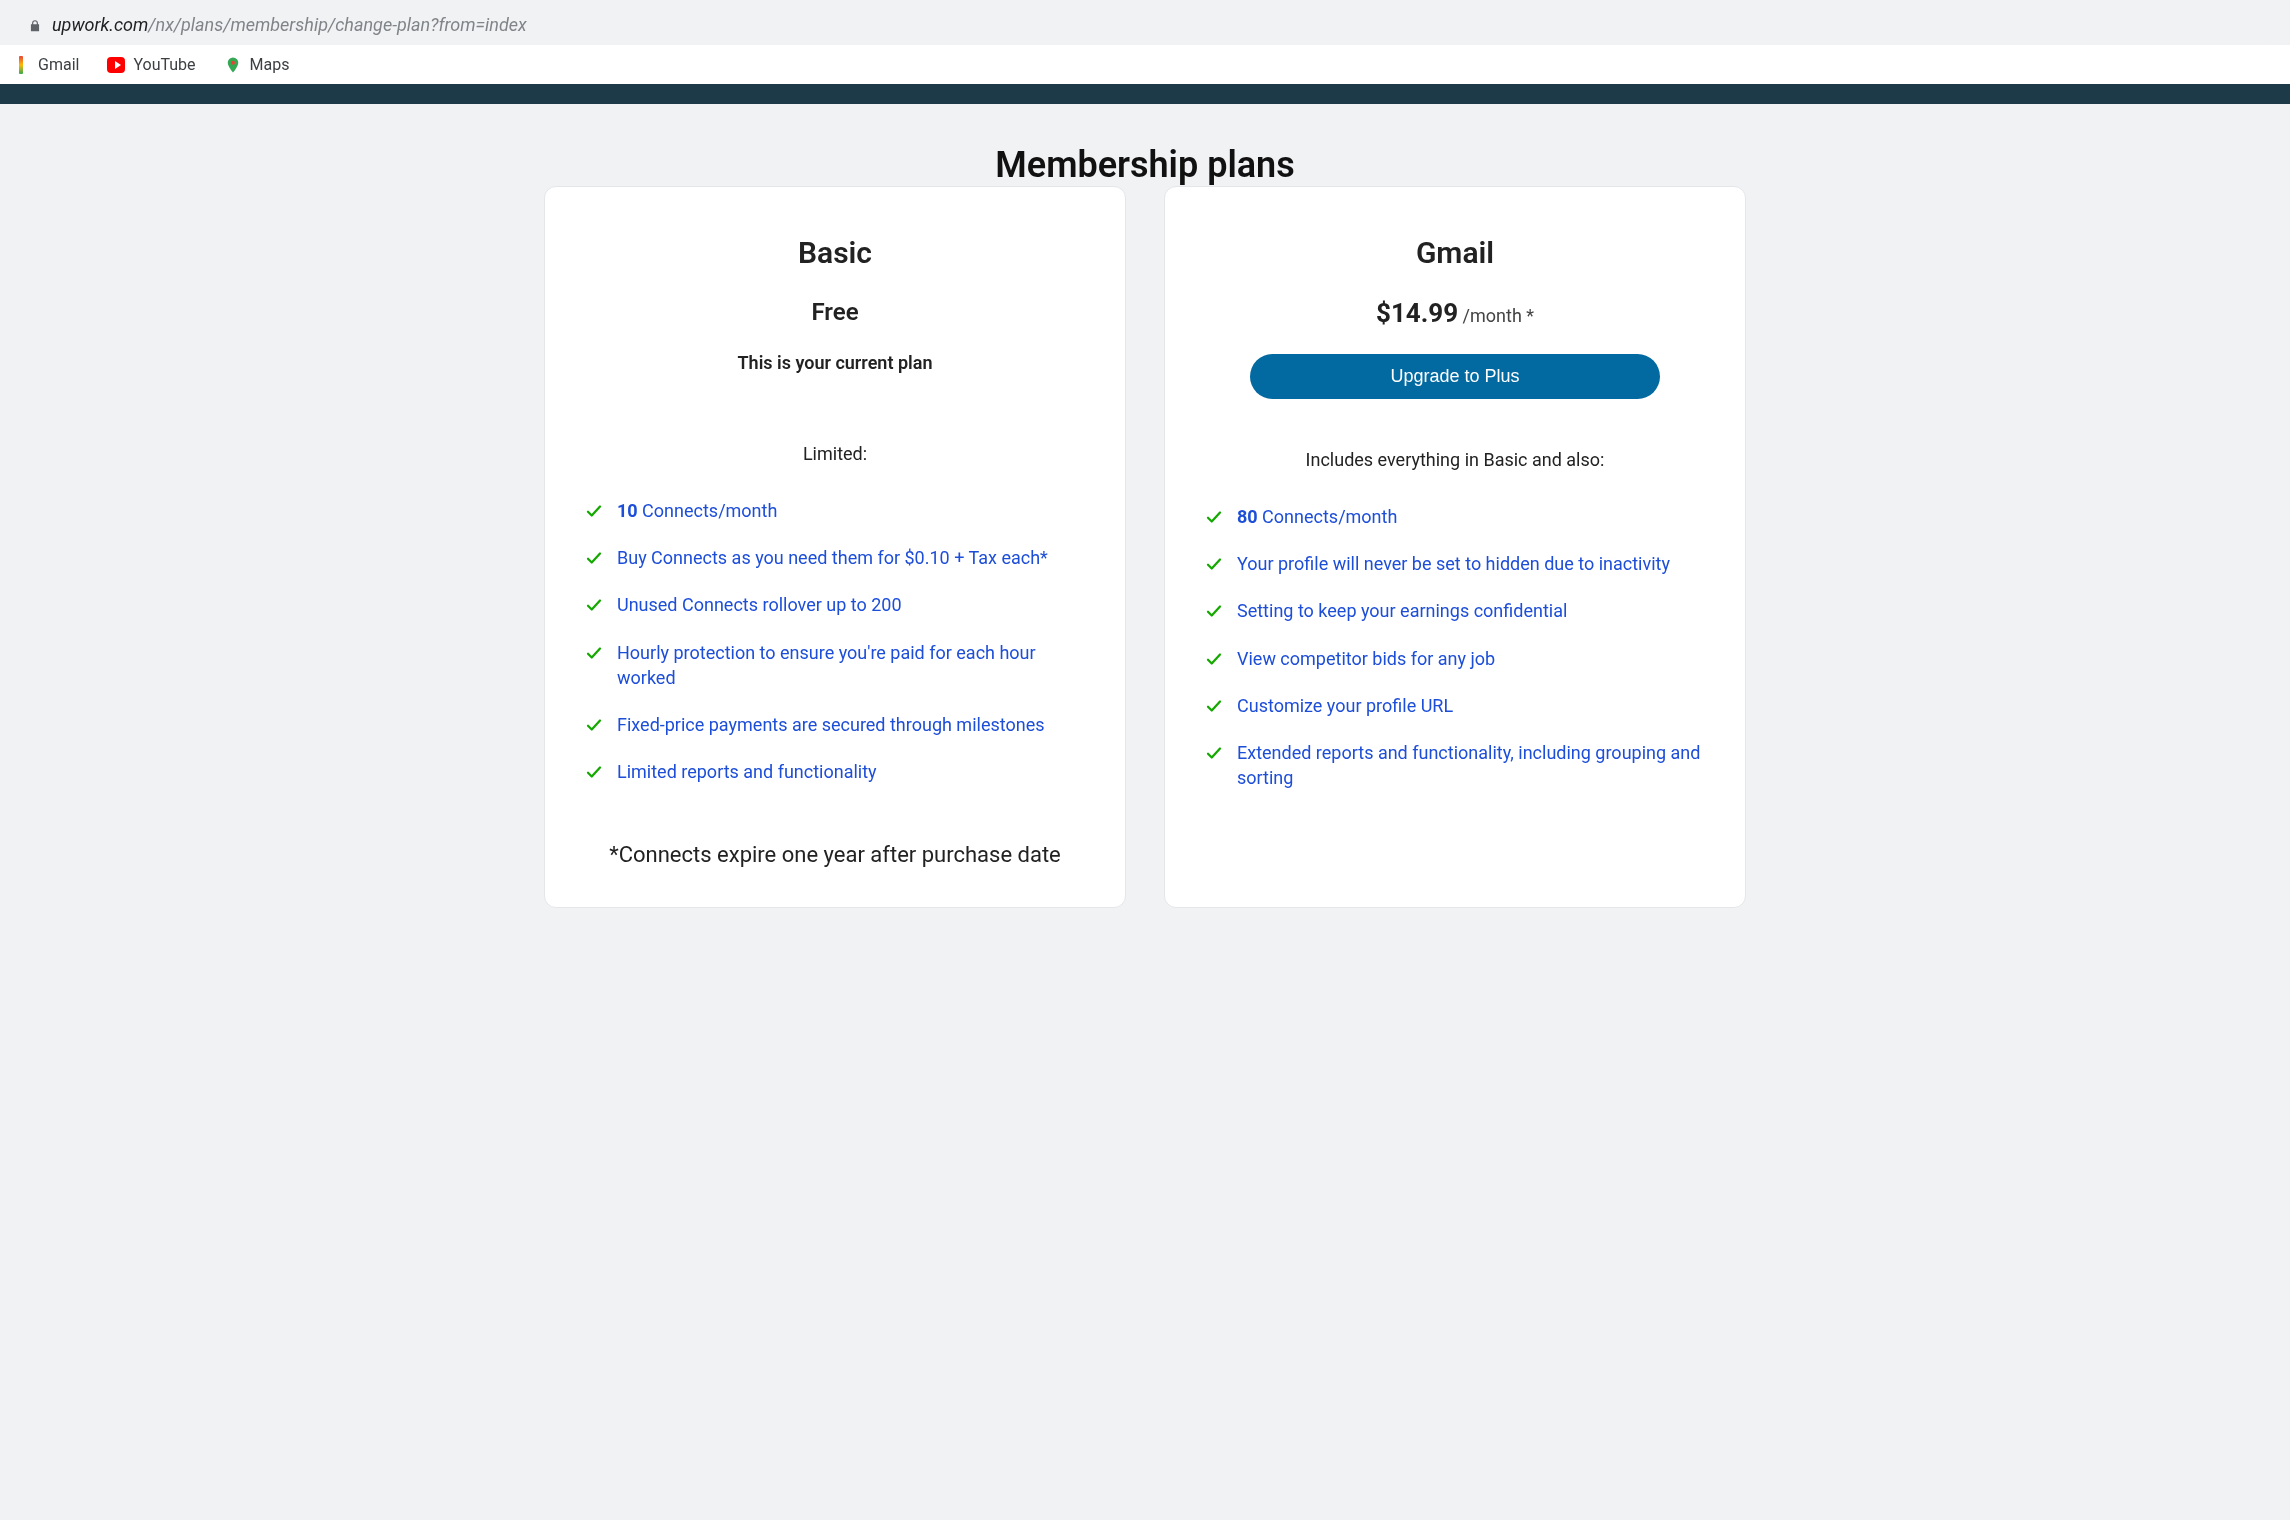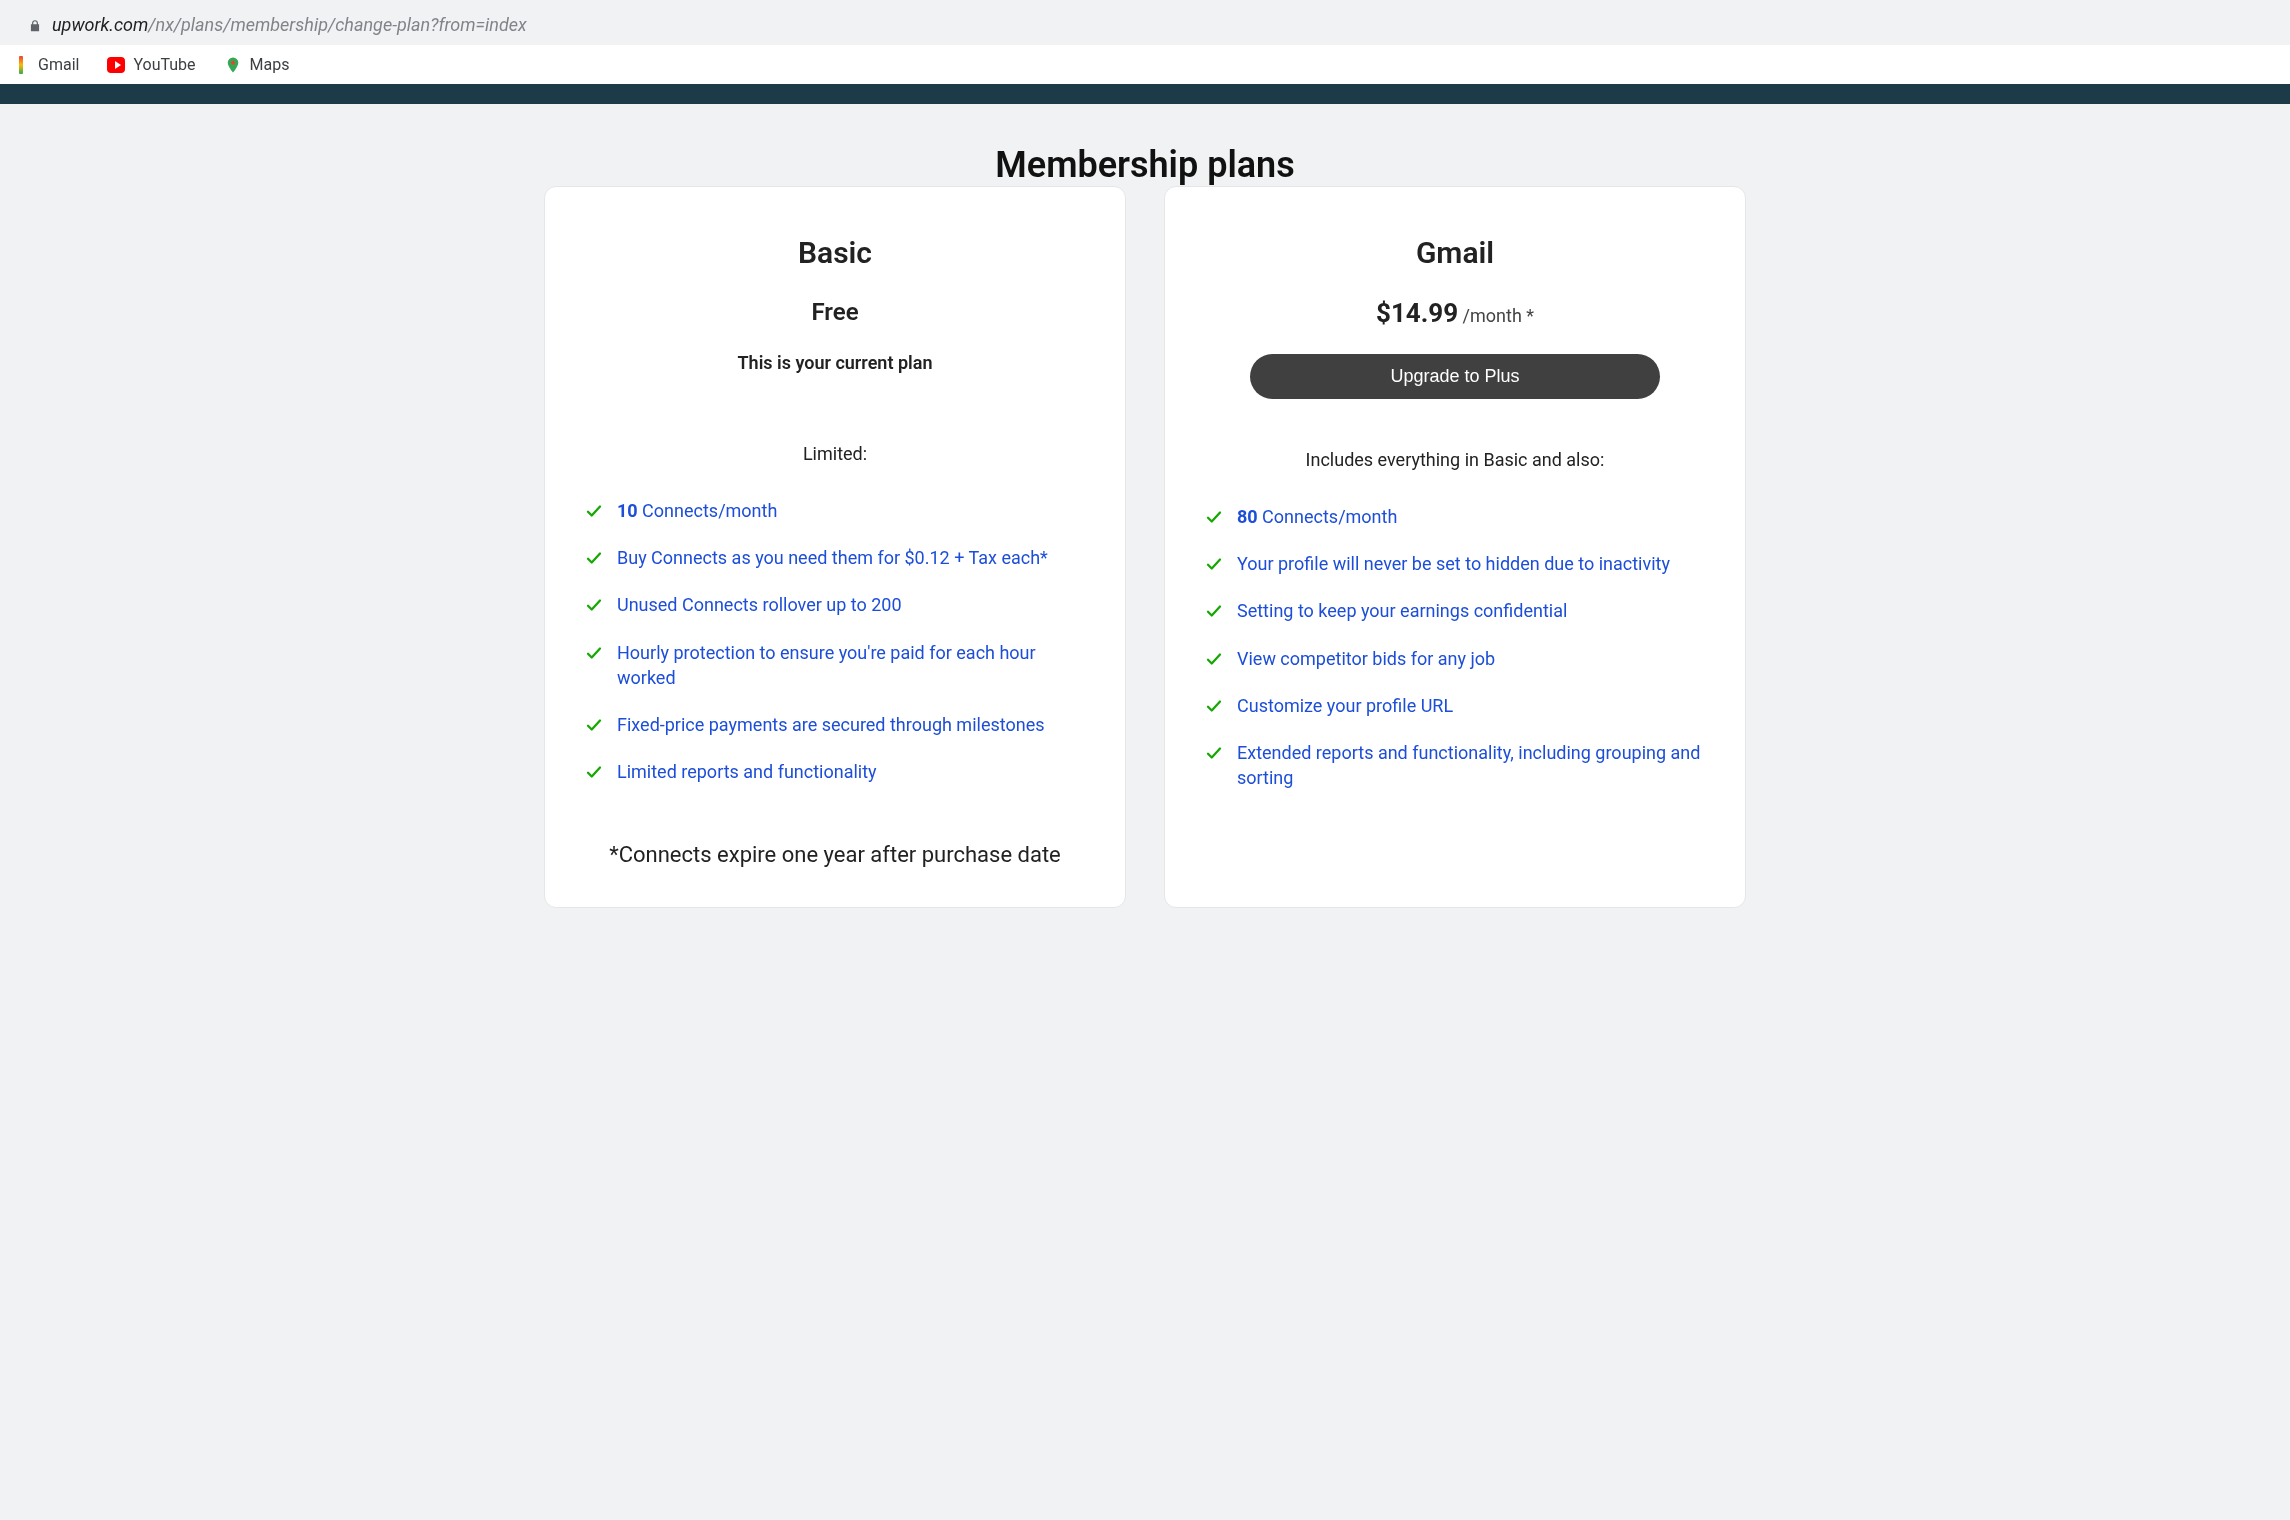--- a/index.html
+++ b/index.html
@@ -102,21 +102,21 @@
   }
   .current-plan-label {
     text-align: center;
     font-size: 18px;
     font-weight: 600;
     margin-bottom: 70px;
   }
   .upgrade-btn {
     display: block;
     margin: 0 auto 50px auto;
-    background: #404040;
+    background: #0369a1;
     color: #fff;
     font-size: 18px;
     font-weight: 500;
     border: none;
     border-radius: 26px;
     padding: 12px 28px;
     width: 410px;
     cursor: pointer;
   }
   .includes-label {
@@ -208,21 +208,21 @@
           <li>
             <span class="check-icon"><svg viewBox="0 0 24 24" fill="none" stroke="currentColor" stroke-width="3" stroke-linecap="round" stroke-linejoin="round">
                 <polyline points="4 13 9 18 20 6"></polyline>
               </svg></span>
             <span class="feature-text"><strong>10</strong> Connects/month</span>
           </li>
           <li>
             <span class="check-icon"><svg viewBox="0 0 24 24" fill="none" stroke="currentColor" stroke-width="3" stroke-linecap="round" stroke-linejoin="round">
                 <polyline points="4 13 9 18 20 6"></polyline>
               </svg></span>
-            <span class="feature-text">Buy Connects as you need them for $0.12 + Tax each*</span>
+            <span class="feature-text">Buy Connects as you need them for $0.10 + Tax each*</span>
           </li>
           <li>
             <span class="check-icon"><svg viewBox="0 0 24 24" fill="none" stroke="currentColor" stroke-width="3" stroke-linecap="round" stroke-linejoin="round">
                 <polyline points="4 13 9 18 20 6"></polyline>
               </svg></span>
             <span class="feature-text">Unused Connects rollover up to 200</span>
           </li>
           <li>
             <span class="check-icon"><svg viewBox="0 0 24 24" fill="none" stroke="currentColor" stroke-width="3" stroke-linecap="round" stroke-linejoin="round">
                 <polyline points="4 13 9 18 20 6"></polyline>

